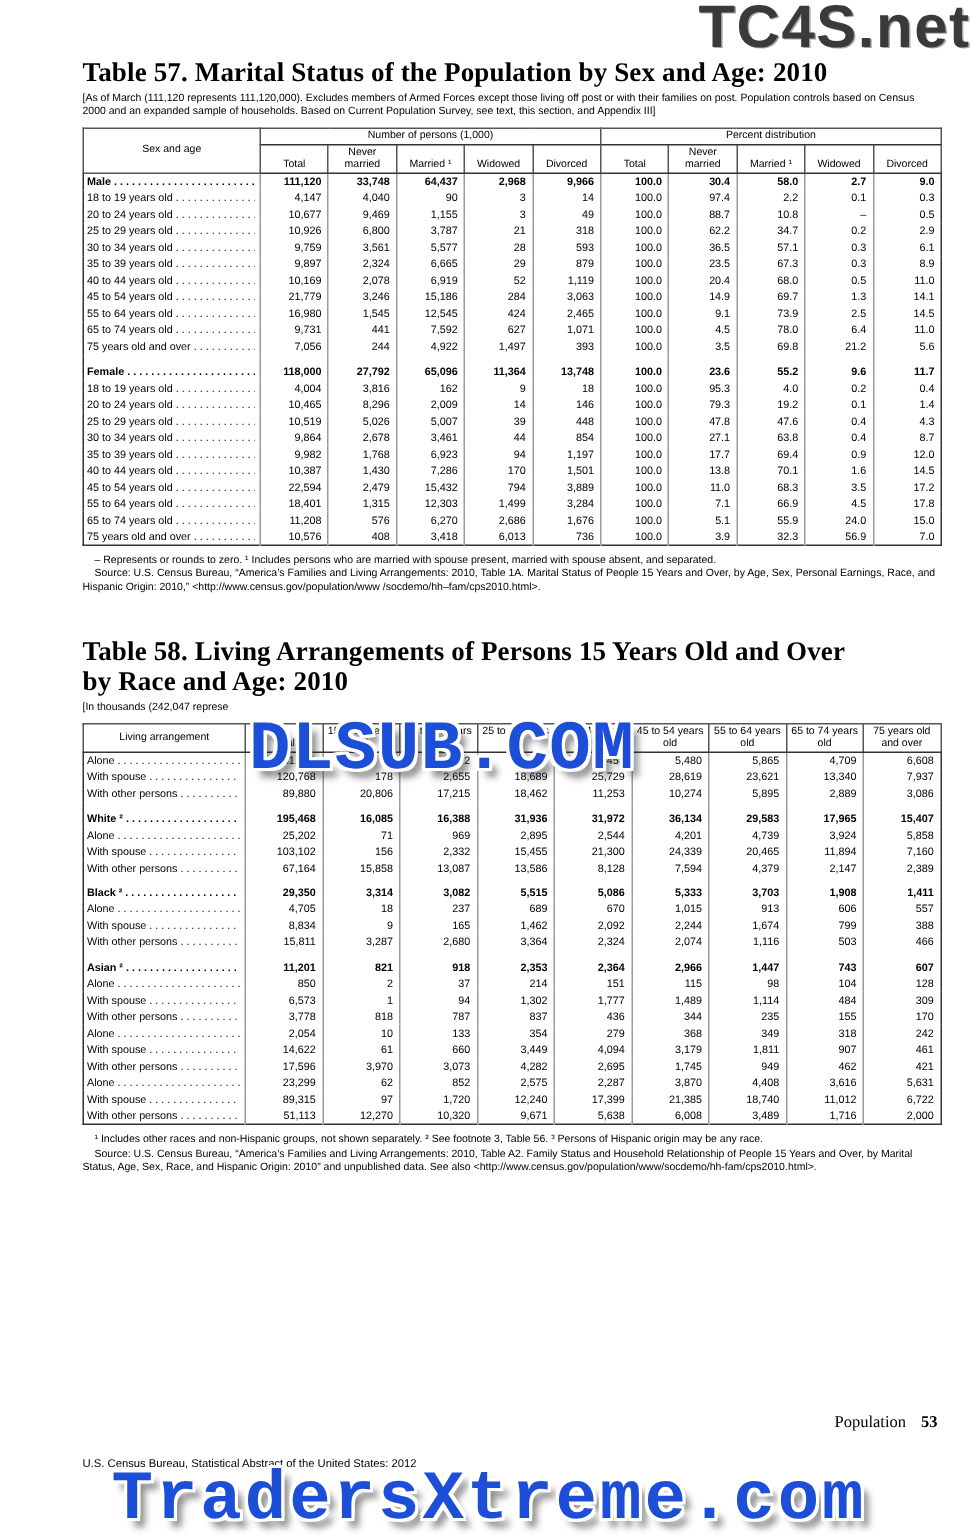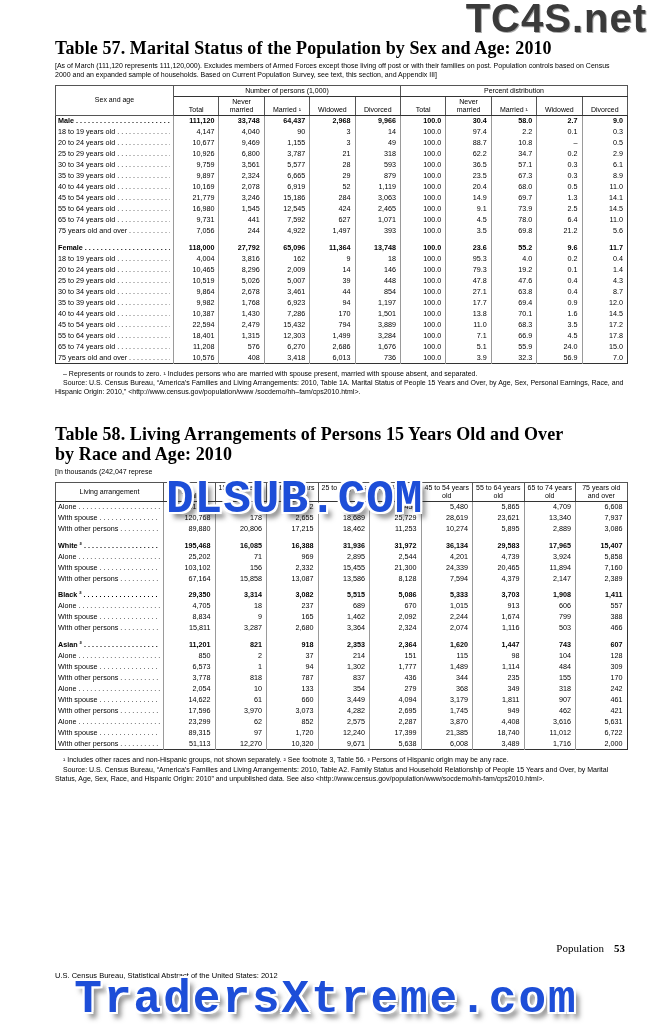--- a/index.html
+++ b/index.html
@@ -623,21 +623,21 @@
           </tr>
           <tr class="b gap">
             <td class="stub">
               <div class="leader"><span>Asian ²</span></div>
             </td>
             <td class="num">11,201</td>
             <td class="num">821</td>
             <td class="num">918</td>
             <td class="num">2,353</td>
             <td class="num">2,364</td>
-            <td class="num">1,620</td>
+            <td class="num">2,966</td>
             <td class="num">1,447</td>
             <td class="num">743</td>
             <td class="num">607</td>
           </tr>
           <tr>
             <td class="stub">
               <div class="leader"><span>Alone</span></div>
             </td>
             <td class="num">850</td>
             <td class="num">2</td>

